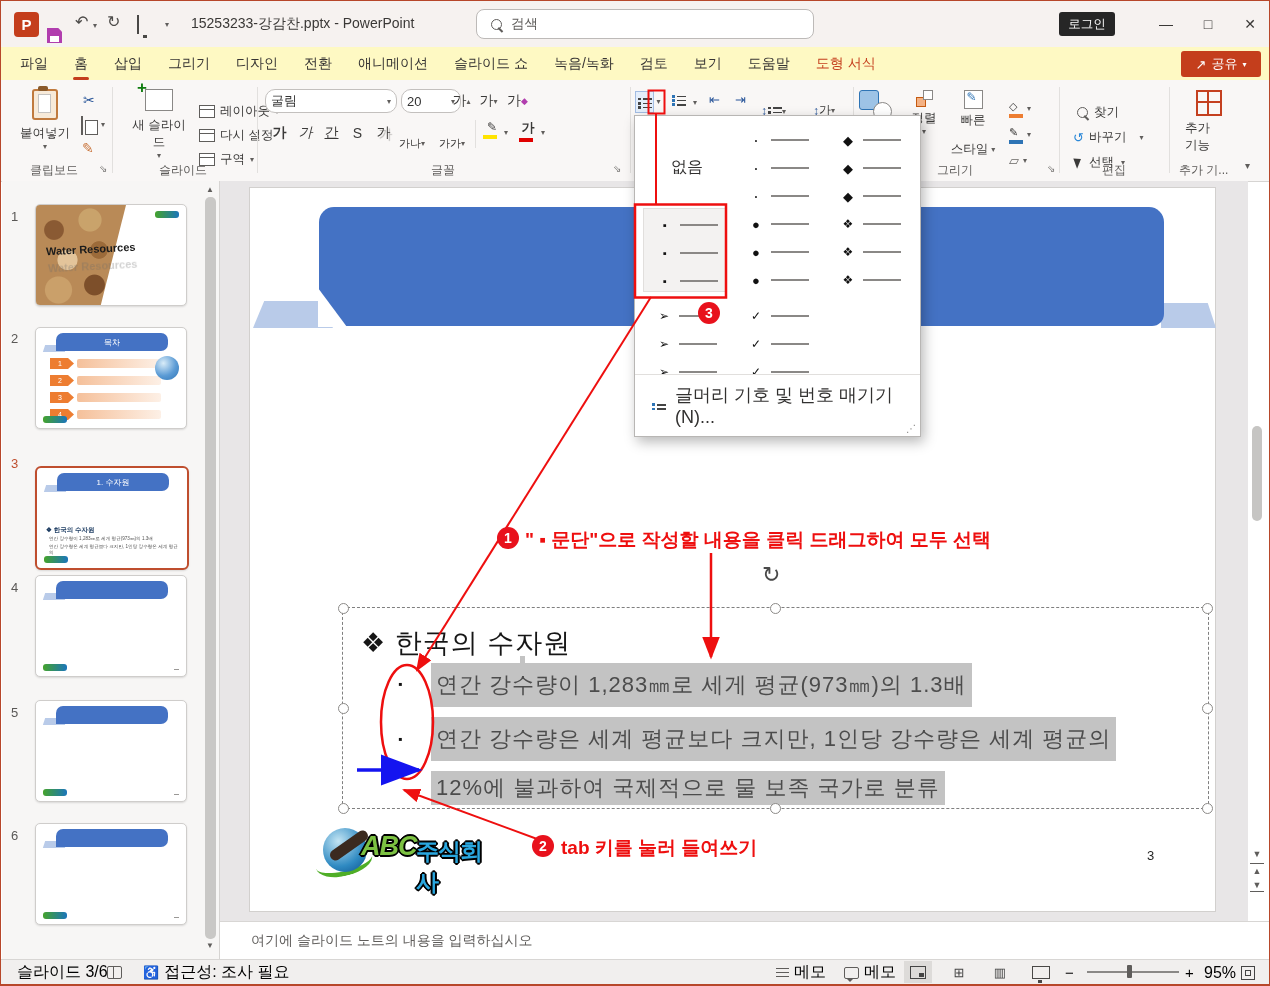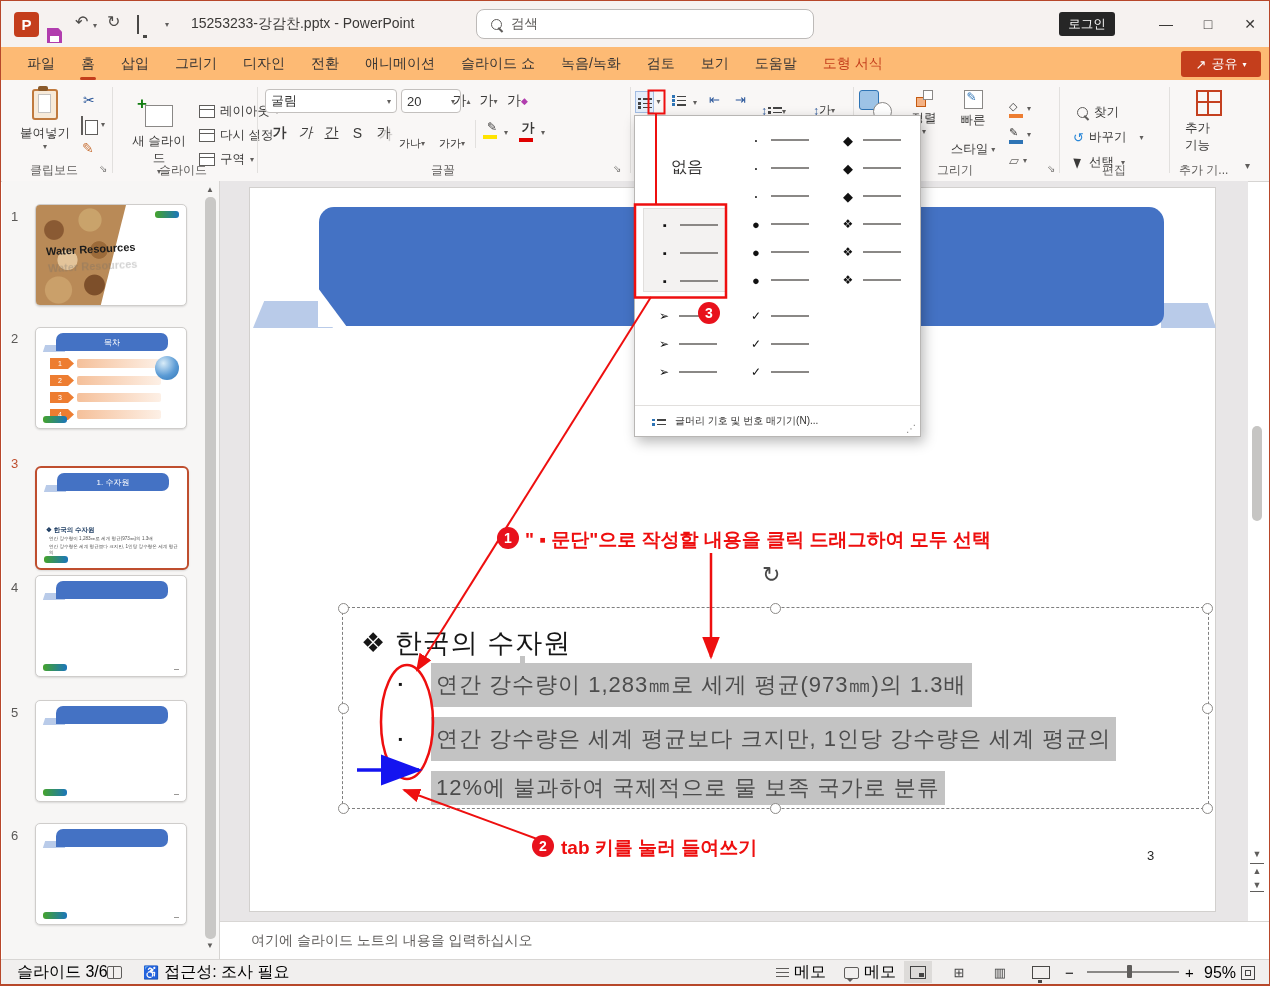--- a/index.html
+++ b/index.html
@@ -19,21 +19,21 @@
   .i-present::after{content:"";position:absolute;left:5px;bottom:-5px;width:4px;height:3px;background:#494846;}
   .wtitle{font-size:14px;color:#3a3836;}
   .searchbox{left:475px;top:8px;width:338px;height:30px;background:#fff;border:1px solid #bdbab8;border-radius:8px;
              display:flex;align-items:center;gap:9px;padding-left:14px;box-sizing:border-box;font-size:13.5px;color:#5f5d5b;}
   .i-mag{width:9px;height:9px;border:1.6px solid #5f5d5b;border-radius:50%;position:relative;display:inline-block;flex:none;}
   .i-mag::after{content:"";position:absolute;left:7px;top:7px;width:6px;height:1.6px;background:#5f5d5b;transform:rotate(45deg);transform-origin:0 0;}
   .login-btn{left:1058px;top:11px;width:56px;height:24px;background:#262626;color:#fff;font-size:12.5px;
              border-radius:3px;display:flex;align-items:center;justify-content:center;}
   .winctl{top:0;width:42px;height:46px;display:flex;align-items:center;justify-content:center;font-size:14px;color:#3a3836;}
   
-  .menubar{left:0;top:46px;width:100%;height:33px;background:#fdba74;display:flex;align-items:center;padding-left:13px;box-sizing:border-box;}
+  .menubar{left:0;top:46px;width:100%;height:33px;background:#fef9c3;display:flex;align-items:center;padding-left:6px;box-sizing:border-box;}
   .mtab{padding:0 13px;height:100%;display:flex;align-items:center;font-size:14px;color:#373534;position:relative;}
   .mtab.active::after{content:"";position:absolute;left:12px;right:12px;bottom:0;height:3px;background:#c43e1c;border-radius:2px;}
   .mtab.ctx{color:#c43e1c;}
   .share-btn{left:1180px;top:50px;width:80px;height:26px;background:#c43e1c;border-radius:3px;color:#fff;font-size:13px;
              display:flex;align-items:center;justify-content:center;gap:5px;}
   
   .ribbon{left:0;top:79px;width:100%;height:101px;background:#f9f7f6;border-bottom:1px solid #d6d4d2;}
   .glabel{font-size:12px;color:#5c5a58;}
   .btxt{font-size:12.5px;color:#3b3a39;}
   .chev{font-size:8px;color:#605e5c;}
@@ -41,21 +41,21 @@
   .launch{font-size:10px;color:#7a7876;}
   .i-clip{width:22px;height:27px;border:2px solid #c07a3e;border-radius:3px;position:relative;background:#f7ead9;}
   .i-clip::before{content:"";position:absolute;left:4px;top:-5px;width:10px;height:5px;background:#8a5a2b;border-radius:2px;}
   .i-clip::after{content:"";position:absolute;left:4px;top:3px;width:11px;height:17px;background:#fff;border:1px solid #c5c3c1;}
   .i-copy{width:11px;height:13px;border:1.4px solid #5f5d5b;background:#fff;position:relative;}
   .i-copy::after{content:"";position:absolute;left:3px;top:3px;width:11px;height:13px;border:1.4px solid #5f5d5b;background:#fff;}
   .i-newslide{width:26px;height:20px;border:1.5px solid #8a8886;background:#fff;position:relative;}
   .i-newslide::before{content:"+";position:absolute;left:-9px;top:-12px;color:#107c10;font-size:17px;font-weight:bold;}
   .i-layout{width:14px;height:11px;border:1.4px solid #5f5d5b;position:relative;background:#fff;flex:none;}
   .i-layout::after{content:"";position:absolute;left:0;top:3px;width:100%;height:1.3px;background:#5f5d5b;}
-  .combo{background:#fff;border:1px solid #c3c0be;border-radius:4px;display:flex;align-items:center;justify-content:space-between;
+  .combo{background:#fff;border:1px solid #c3c0be;border-radius:10px;display:flex;align-items:center;justify-content:space-between;
          padding:0 5px;font-size:13px;color:#333;box-sizing:border-box;height:24px;}
   .fbtn{width:25px;height:24px;display:flex;align-items:center;justify-content:center;font-size:14px;color:#3b3a39;}
   .mbl i{display:block;width:9px;height:1.6px;background:#444;margin:2.6px 0 0 6px;position:relative;}
   .mbl i::before{content:"";position:absolute;left:-5px;top:-0.6px;width:2.6px;height:2.6px;background:#444;}
   .mbl.blue i::before{background:#2e74b5;}
   .i-arrange{width:17px;height:17px;position:relative;}
   .i-arrange::before{content:"";position:absolute;left:0;top:7px;width:10px;height:10px;background:#f4b183;border:1px solid #c55a11;box-sizing:border-box;}
   .i-arrange::after{content:"";position:absolute;left:7px;top:0;width:10px;height:10px;background:#fff;border:1px solid #8a8886;box-sizing:border-box;}
   .i-quick{width:17px;height:17px;border:1.5px solid #8a8886;background:#fff;position:relative;}
   .i-quick::after{content:"✎";position:absolute;left:2px;top:-1px;color:#2e74b5;font-size:12px;}
@@ -70,21 +70,21 @@
   .dropdown{left:633px;top:114px;width:285px;height:320px;background:#fff;border:1px solid #b8b6b4;
             box-shadow:3px 5px 12px rgba(0,0,0,.28);z-index:40;}
   .dd-none{position:absolute;left:10px;top:12px;width:84px;height:78px;display:flex;align-items:center;justify-content:center;
            font-size:16px;color:#323130;}
   .ddcell{position:absolute;width:84px;height:84px;padding-top:2px;box-sizing:border-box;}
   .ddcell.sel{background:#f3f2f1;border:1px solid #e1dfdd;}
   .bl{display:flex;align-items:center;gap:8px;height:28px;padding-left:14px;}
   .bl .g{width:14px;text-align:center;color:#111;}
   .bl .ln{width:38px;height:1.6px;background:#8a8886;}
   .dd-footer{position:absolute;left:0;bottom:8px;width:100%;border-top:1px solid #e1dfdd;padding:8px 11px 0 16px;
-             display:flex;align-items:center;gap:9px;font-size:10px;color:#323130;box-sizing:border-box;}
+             display:flex;align-items:center;gap:9px;font-size:18px;color:#323130;box-sizing:border-box;}
   
   .lpanel{left:1px;top:180px;width:218px;height:778px;background:#f7f6f5;border-right:1px solid #d6d4d2;box-sizing:border-box;}
   .thumb{position:absolute;left:34px;width:150px;height:100px;background:#fff;border:1px solid #cfcdcb;border-radius:5px;
          box-shadow:0 1px 2px rgba(0,0,0,.12);overflow:hidden;}
   .thumb.sel{border:2.5px solid #bf4e2e;border-radius:6px;}
   .tnum{position:absolute;left:10px;font-size:13px;color:#5a5856;}
   .tnum.sel{color:#bf4e2e;}
   .tbanner{position:absolute;left:20px;top:5px;width:112px;height:18px;background:#4472c4;border-radius:7px 7px 7px 0;
            color:#fff;font-size:8px;display:flex;align-items:center;justify-content:center;}
   .ttab{position:absolute;left:8px;top:17px;width:22px;height:7px;background:#b9cbe9;transform:skewX(-18deg);}
@@ -221,21 +221,21 @@
       <div class="chev">▾</div>
     </div>
     <div class="a" style="left:82px;top:12px;font-size:14px;color:#2b579a;">✂</div>
     <div class="a" style="left:80px;top:37px;"><span class="i-copy"></span></div>
     <span class="a chev" style="left:100px;top:40px;">▾</span>
     <div class="a" style="left:81px;top:60px;font-size:14px;color:#c87137;">✎</div>
     <div class="a glabel" style="left:29px;top:82px;">클립보드</div>
     <div class="a launch" style="left:98px;top:83px;">⇘</div>
     <div class="a gdiv" style="left:111px;"></div>
 
-    <div class="a" style="left:126px;top:9px;width:64px;text-align:center;margin-top:16px;">
+    <div class="a" style="left:126px;top:9px;width:64px;text-align:center;">
       <div style="display:flex;justify-content:center;">
           <span class="i-newslide"></span>
         </div>
       <div class="btxt" style="margin-top:6px;">새 슬라이드</div>
       <div class="chev">▾</div>
     </div>
     <div class="a r" style="left:198px;top:11px;gap:5px;">
       <span class="i-layout"></span>
       <span class="btxt">레이아웃</span>
         <span class="chev">▾</span>
@@ -490,20 +490,27 @@
   <div class="a rotate-h">↻</div>
 
   <div class="a slide-title">❖ 한국의 수자원</div>
   <div class="a artifact"></div>
   <span class="a sbul" style="left:397px;top:676px;">▪</span>
   <span class="a sbul" style="left:397px;top:731px;">▪</span>
   <div class="a selline" style="left:430px;top:662px;">연간 강수량이 1,283㎜로 세게 평균(973㎜)의 1.3배</div>
   <div class="a selline" style="left:430px;top:716px;">연간 강수량은 세계 평균보다 크지만, 1인당 강수량은 세계 평균의</div>
   <div class="a selline" style="left:430px;top:770px;padding:2px 5px;">12%에 불과하여 국제적으로 물 보족 국가로 분류</div>
 
+  <div class="a logo">
+    <div class="lg-swoosh"></div>
+    <div class="lg-globe"></div>
+    <div class="lg-band"></div>
+    <div class="lg-abc">ABC</div>
+    <div class="lg-co">주식회사</div>
+  </div>
   <div class="a pagenum">3</div>
 
   <div class="a vthumb"></div>
   <div class="a vsbtn" style="top:846px;">▼</div>
   <div class="a vsbtn barline" style="top:862px;">▲</div>
   <div class="a vsbtn barline2" style="top:877px;">▼</div>
 
   <div class="a dropdown">
     <div class="dd-none">없음</div>
     <div class="ddcell" style="left:100px;top:8px;">

